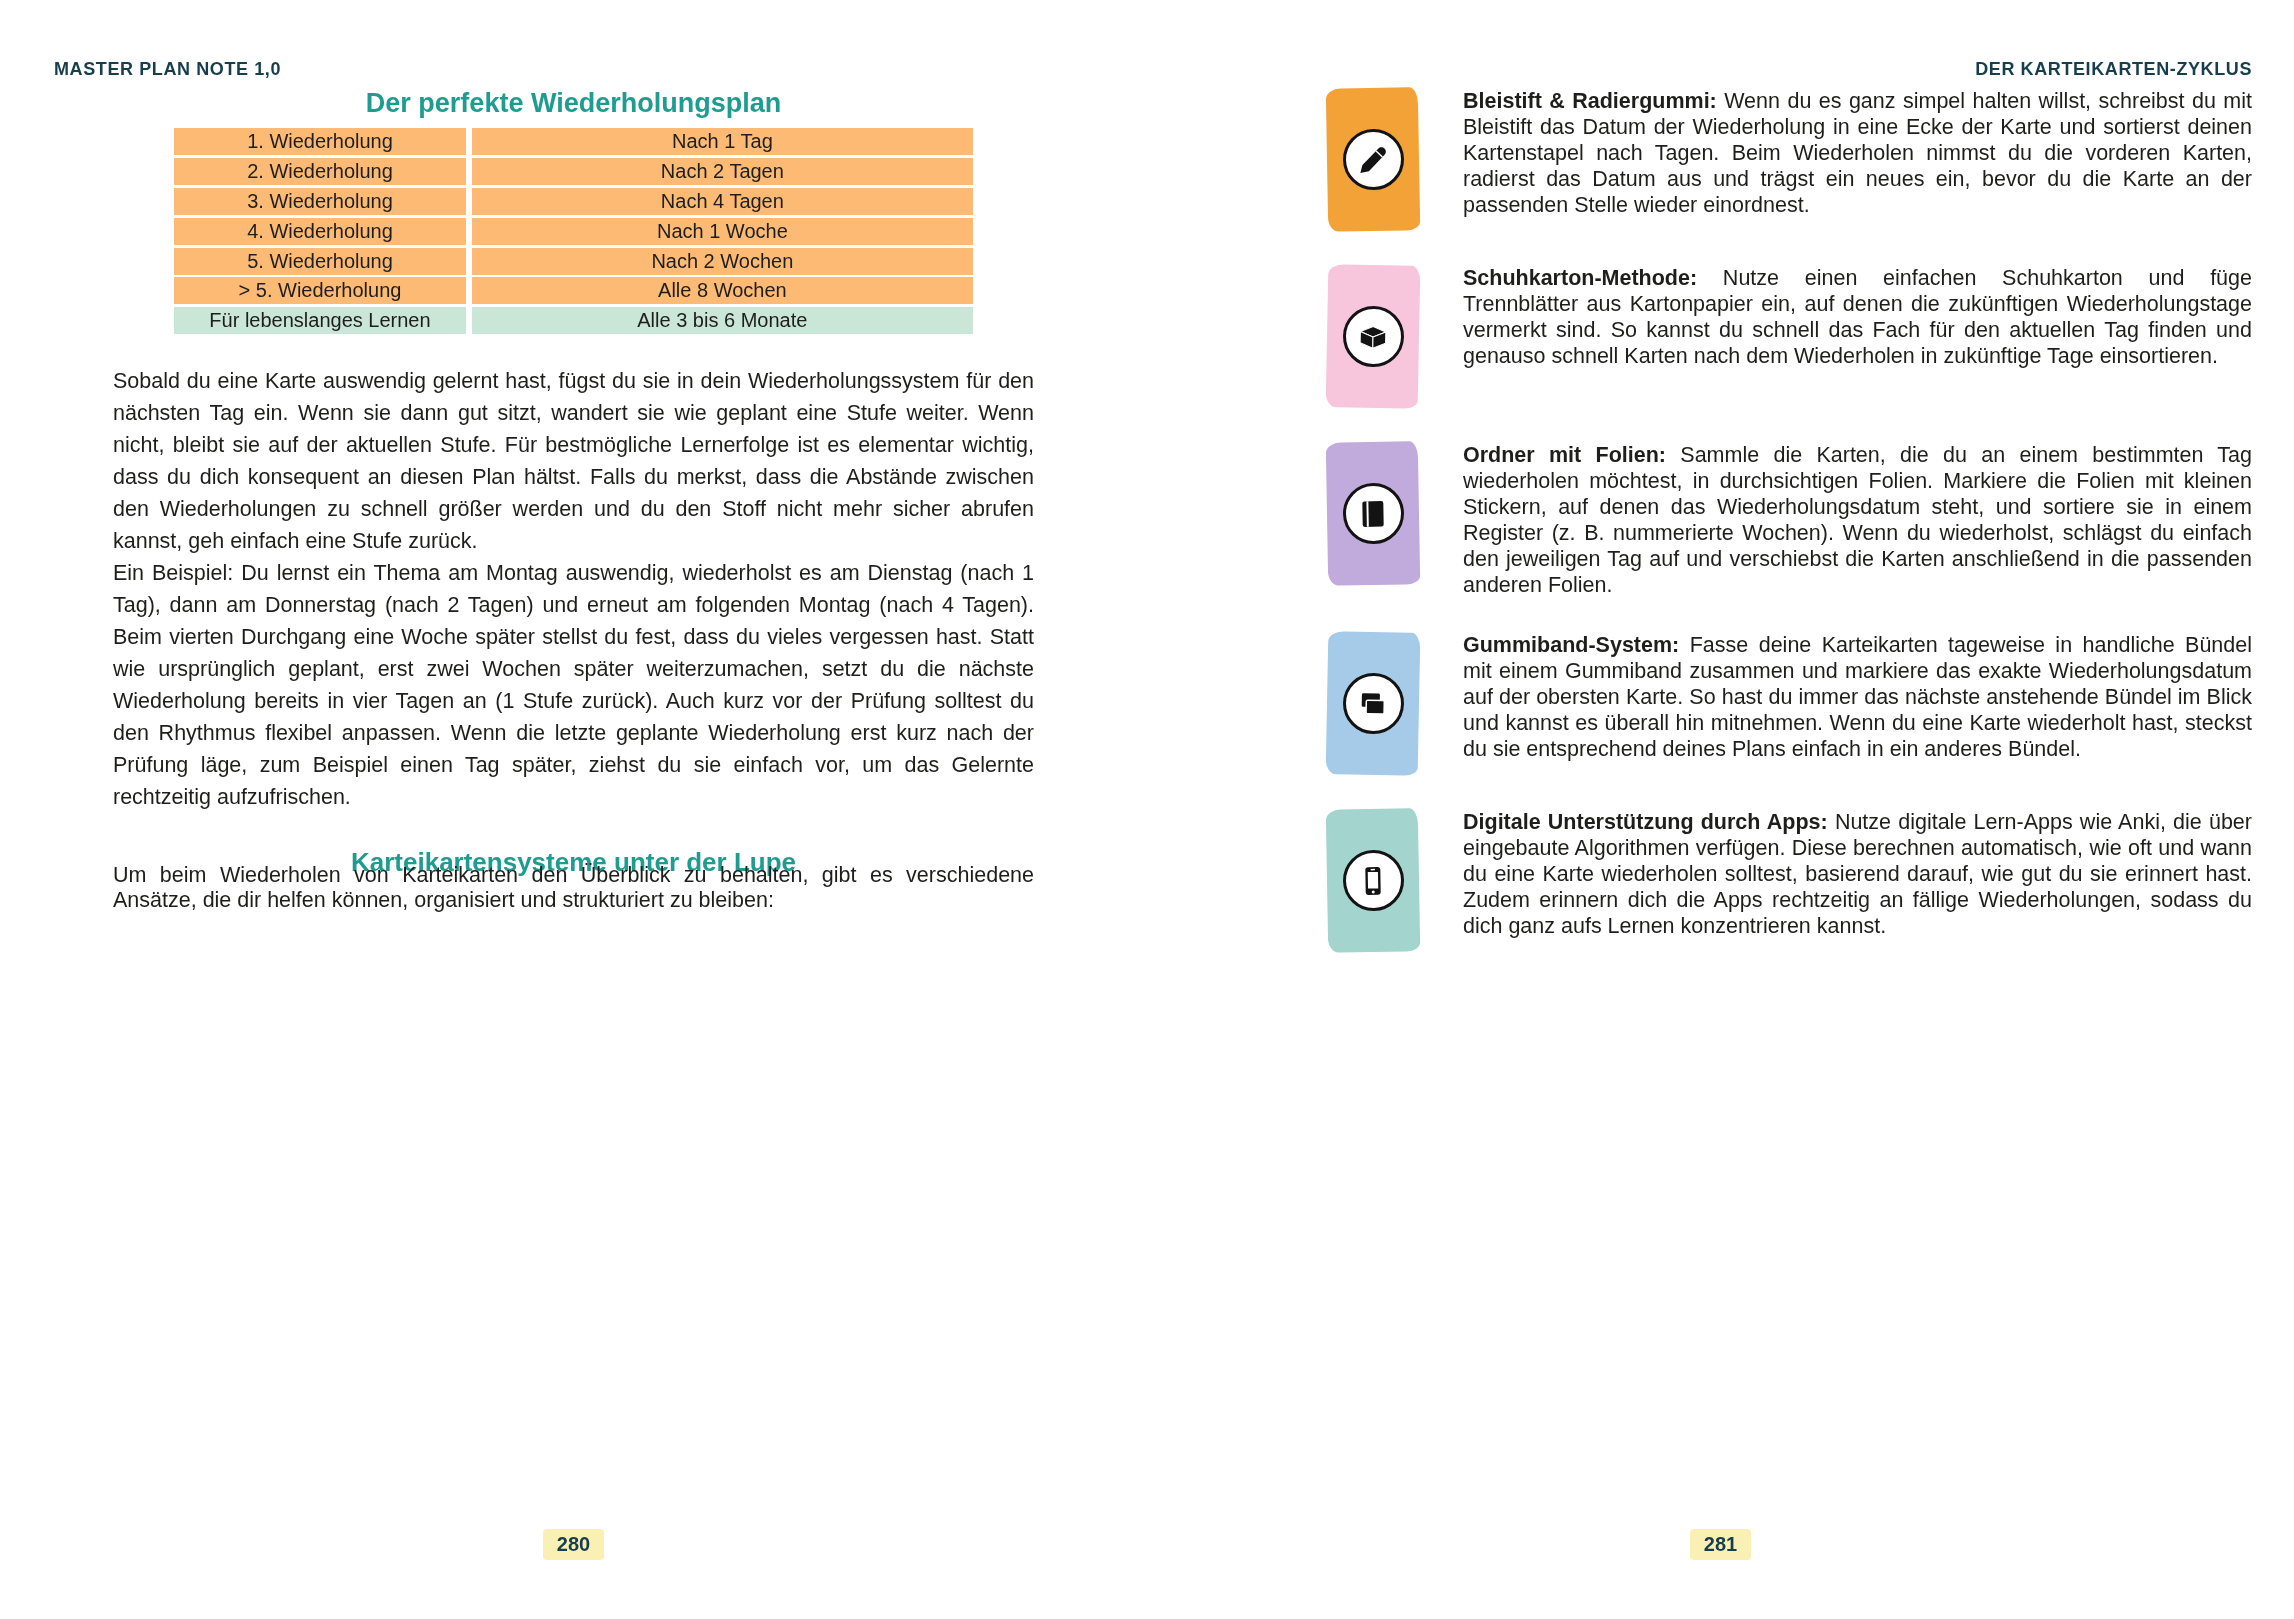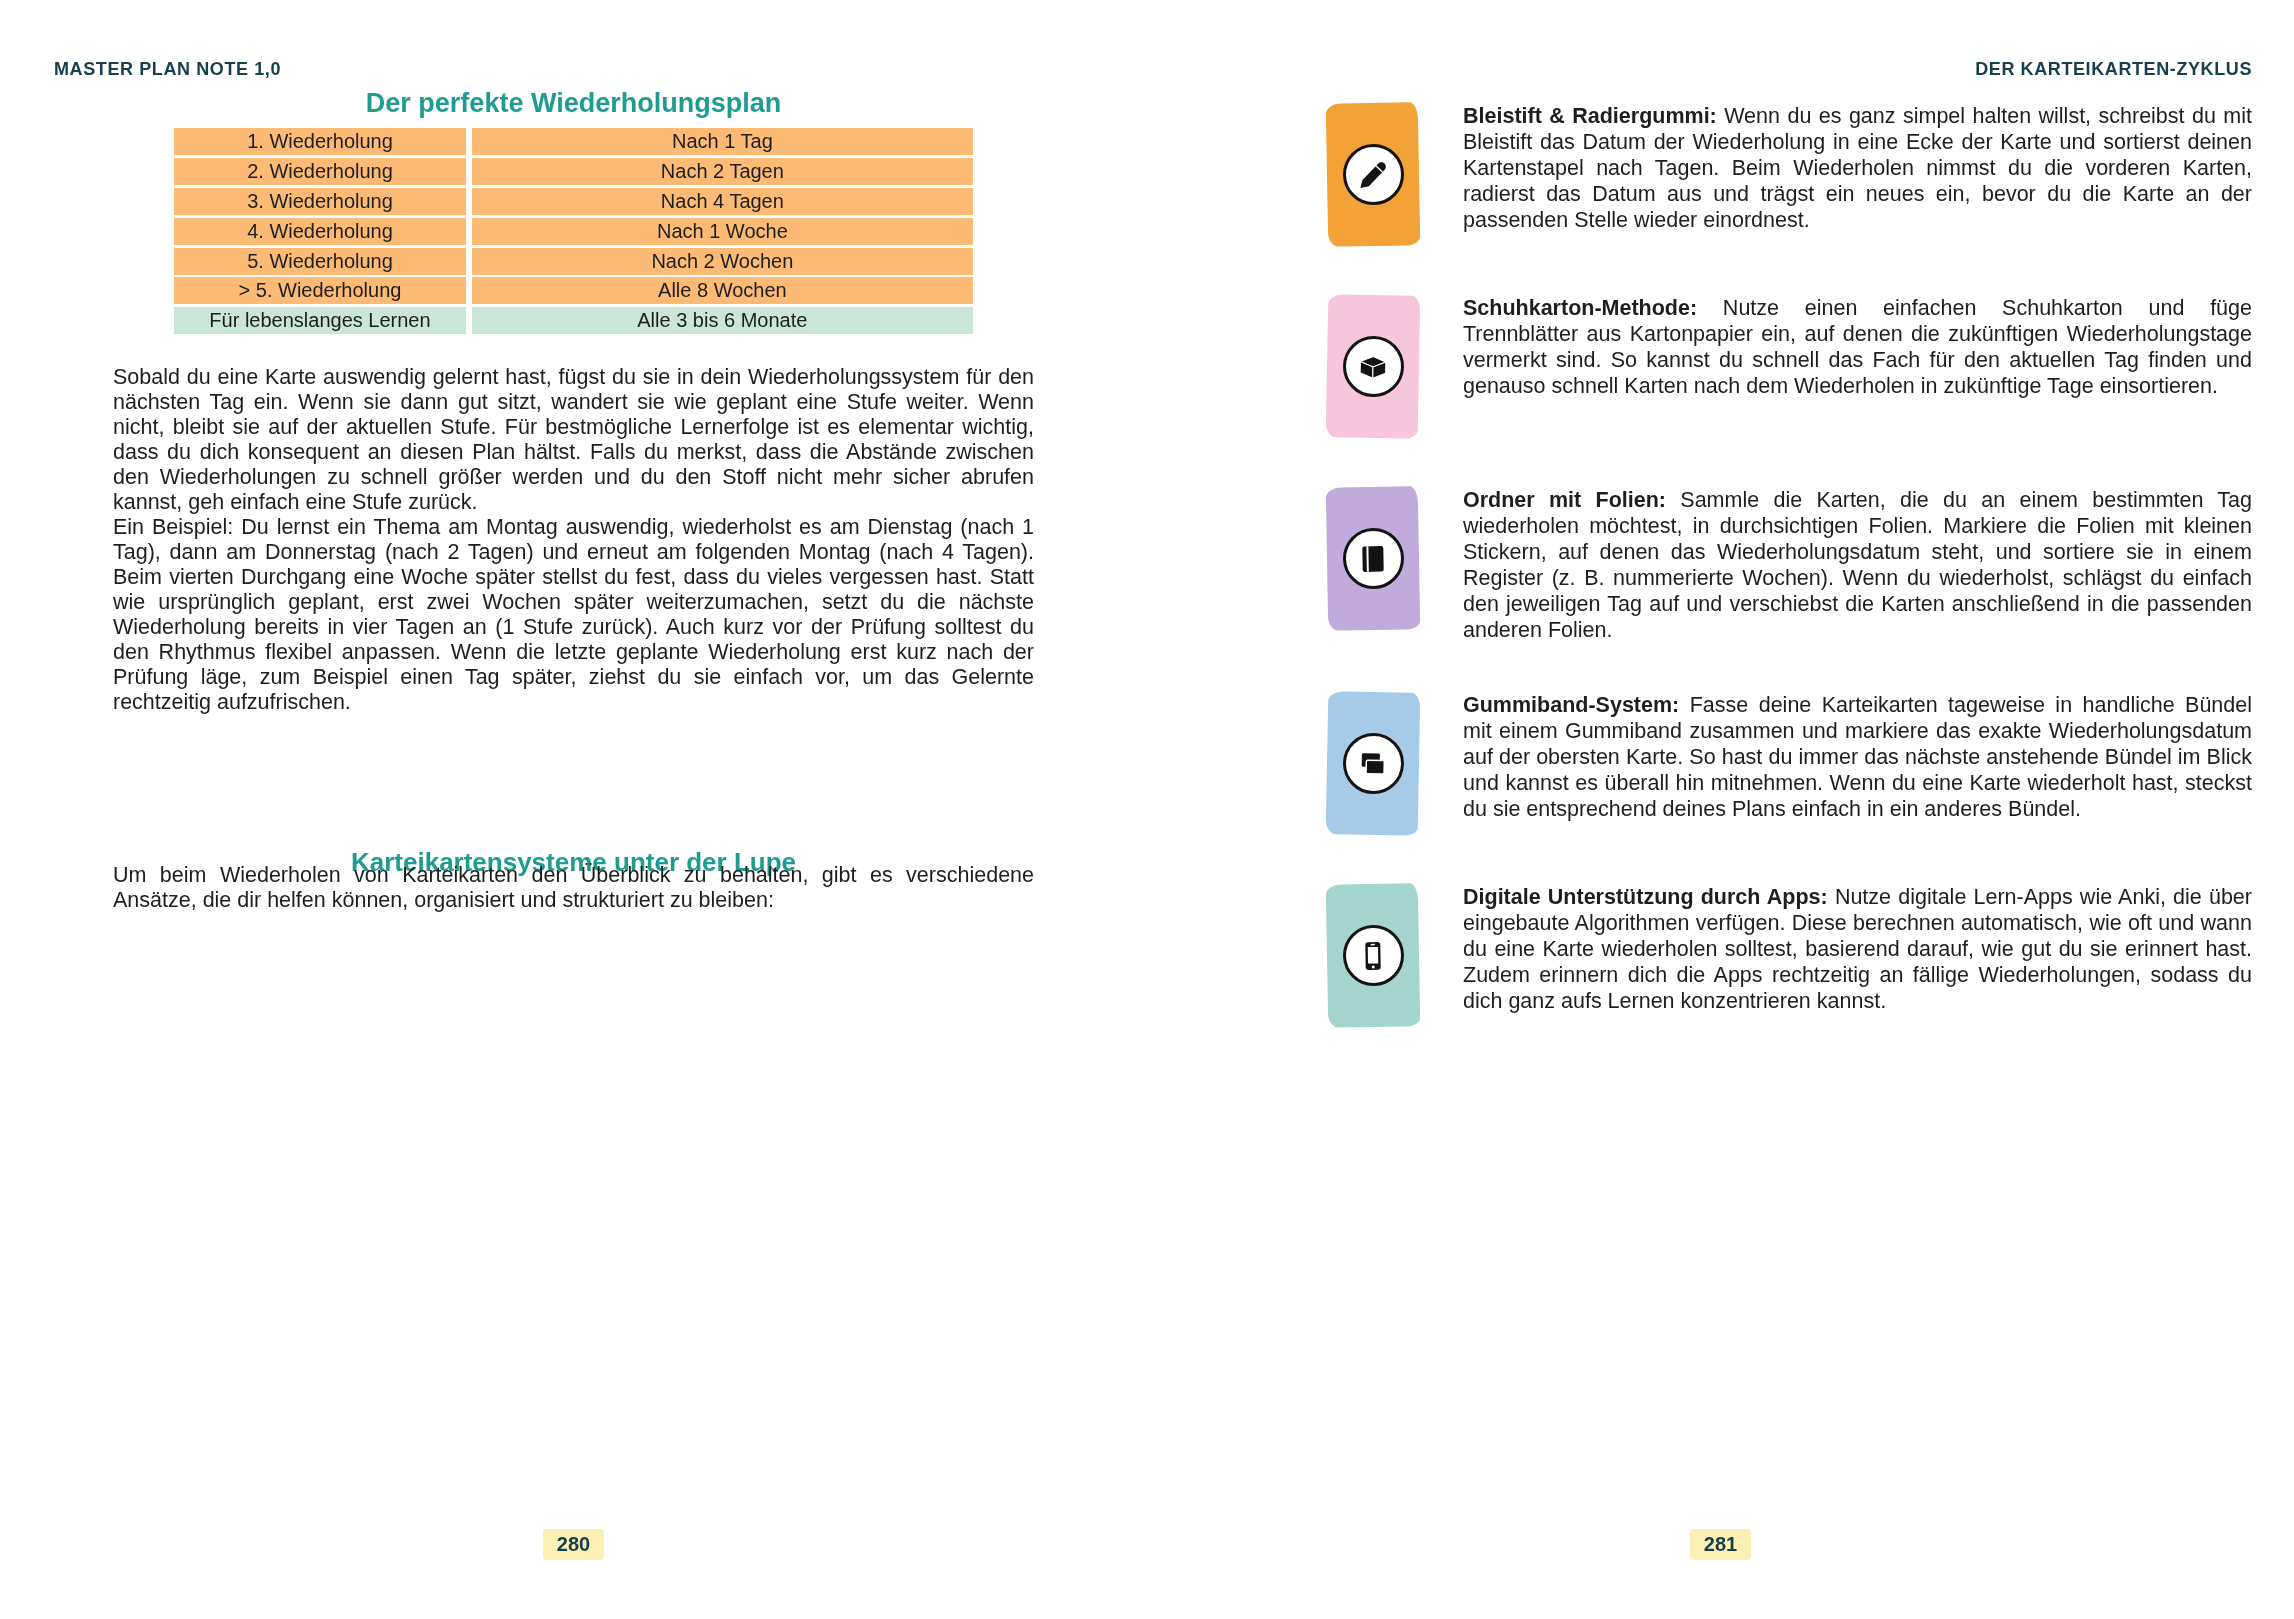--- a/index.html
+++ b/index.html
@@ -42,21 +42,21 @@
     background: #fdba74;
     display: flex; align-items: center; justify-content: center;
     font-size: 20px; color: #1e1e1c;
   }
   .tlabel { width: 292px; }
   .tvalue { flex: 1; }
   .trow.green .tcell { background: #c9e6d6; }
 
   .body-block {
     position: absolute; top: 365px; left: 113px; width: 921px;
-    font-size: 21.5px; line-height: 25px; text-align: justify;
+    font-size: 21.5px; line-height: 32px; text-align: justify;
   }
   .body-block p { margin: 0; }
 
   .section-intro {
     position: absolute; top: 863px; left: 113px; width: 921px;
     margin: 0;
     font-size: 21.5px; line-height: 25px; text-align: justify;
   }
 
   .page-num {
@@ -67,21 +67,21 @@
     background: #fbf0b4;
     color: #173e4d;
     font-weight: bold; font-size: 20px;
     padding: 3.8px 14.3px; border-radius: 3.8px;
   }
 
   .methods {
     position: absolute; top: 88px; left: 180px; right: 42px;
     display: flex; flex-direction: column; gap: 34px;
   }
-  .method-item { display: flex; gap: 44px; align-items: flex-start; margin-top: 15px; }
+  .method-item { display: flex; gap: 44px; align-items: flex-start; }
   .method-block {
     flex: 0 0 92px; height: 143px;
     border-radius: 15.3px 8.6px 13.4px 10.5px / 10.5px 16.3px 8.6px 14.3px;
     display: flex; align-items: center; justify-content: center;
   }
   .method-item:nth-child(odd)  .method-block { transform: rotate(-1deg); }
   .method-item:nth-child(even) .method-block { transform: rotate(1.1deg); }
   .icon-circle {
     width: 61px; height: 61px; border-radius: 50%;
     background: #ffffff; border: 3.8px solid #131313;

